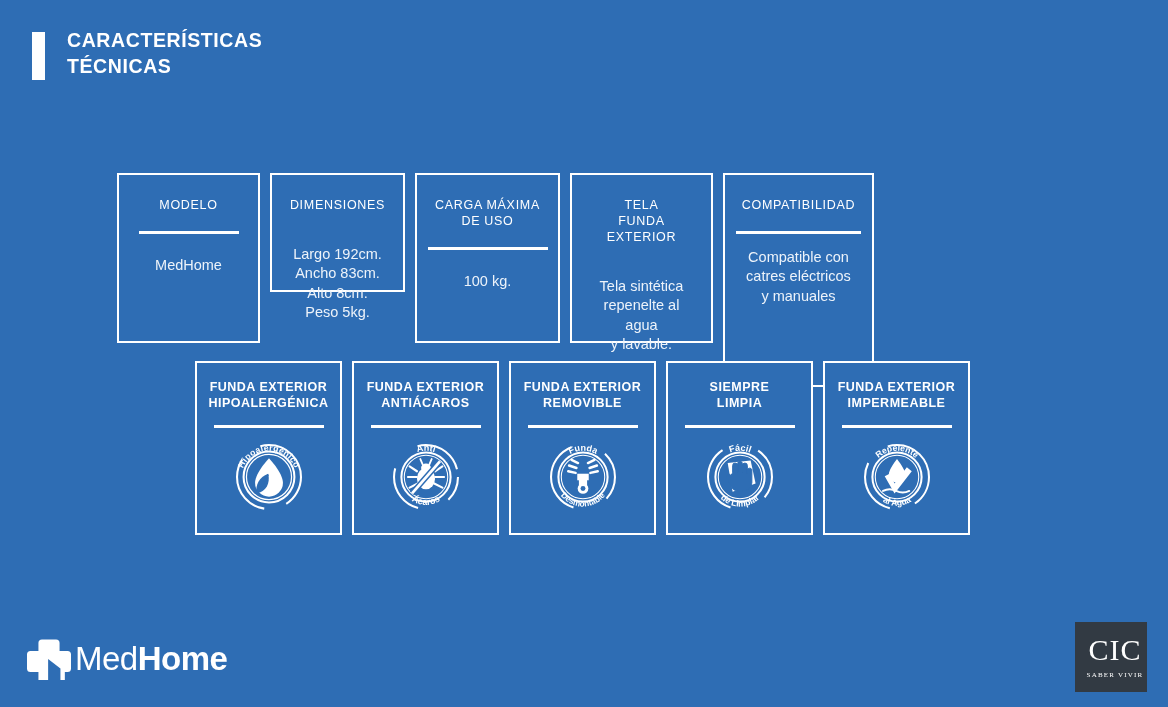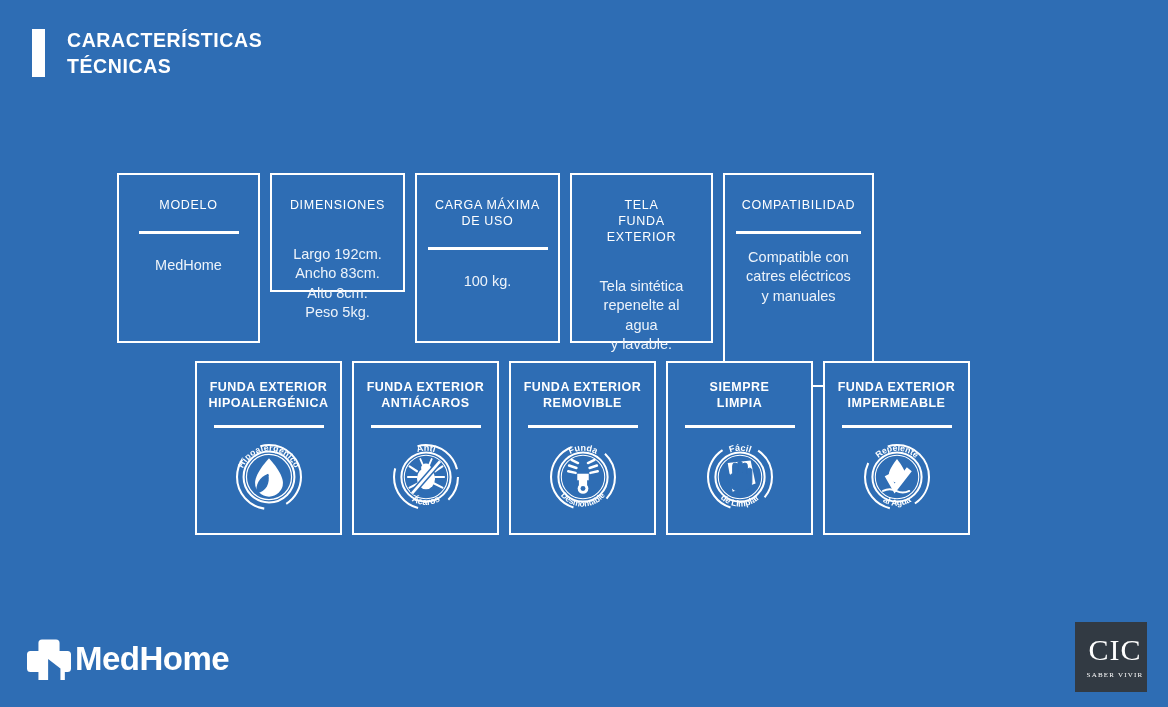--- a/index.html
+++ b/index.html
@@ -14,21 +14,21 @@
     position: relative;
     width: 1168px; height: 707px;
     background: #2E6DB4;
   }
 
   
   .header {
     position: absolute;
     left: 32px; top: 26px;
     display: flex;
-    align-items: center;
+    align-items: flex-end;
   }
   .header-bar {
     width: 13px; height: 48px;
     background: #ffffff;
     margin-right: 22px;
     flex: none;
   }
   .header-title {
     color: #ffffff;
     font-size: 19.5px;
@@ -150,21 +150,21 @@
   }
   .medhome-mark { width: 44px; height: 44px; flex: none; margin-right: 4px; }
   .medhome-mark svg { display: block; width: 44px; height: 44px; }
   .medhome-text {
     color: #ffffff;
     font-size: 33px;
     line-height: 1;
     letter-spacing: -0.5px;
     white-space: nowrap;
   }
-  .medhome-text .m-bold { font-weight: bold; }
+  .medhome-text .m-bold { font-weight: normal; }
   .medhome-text .m-light { font-weight: 700; }
 
   .cic-logo {
     position: absolute;
     left: 1075px; top: 622px;
     width: 72px; height: 70px;
     background: #323A43;
     display: flex;
     flex-direction: column;
     align-items: center;

